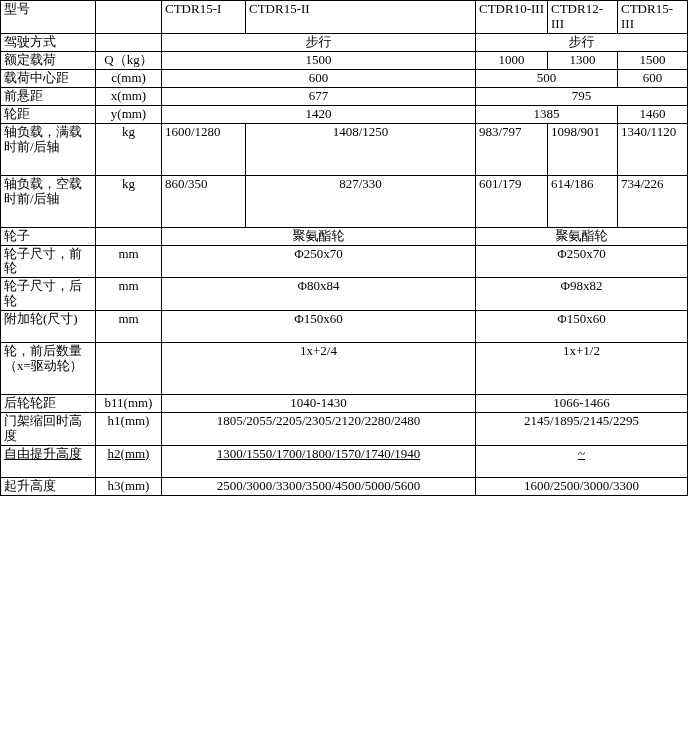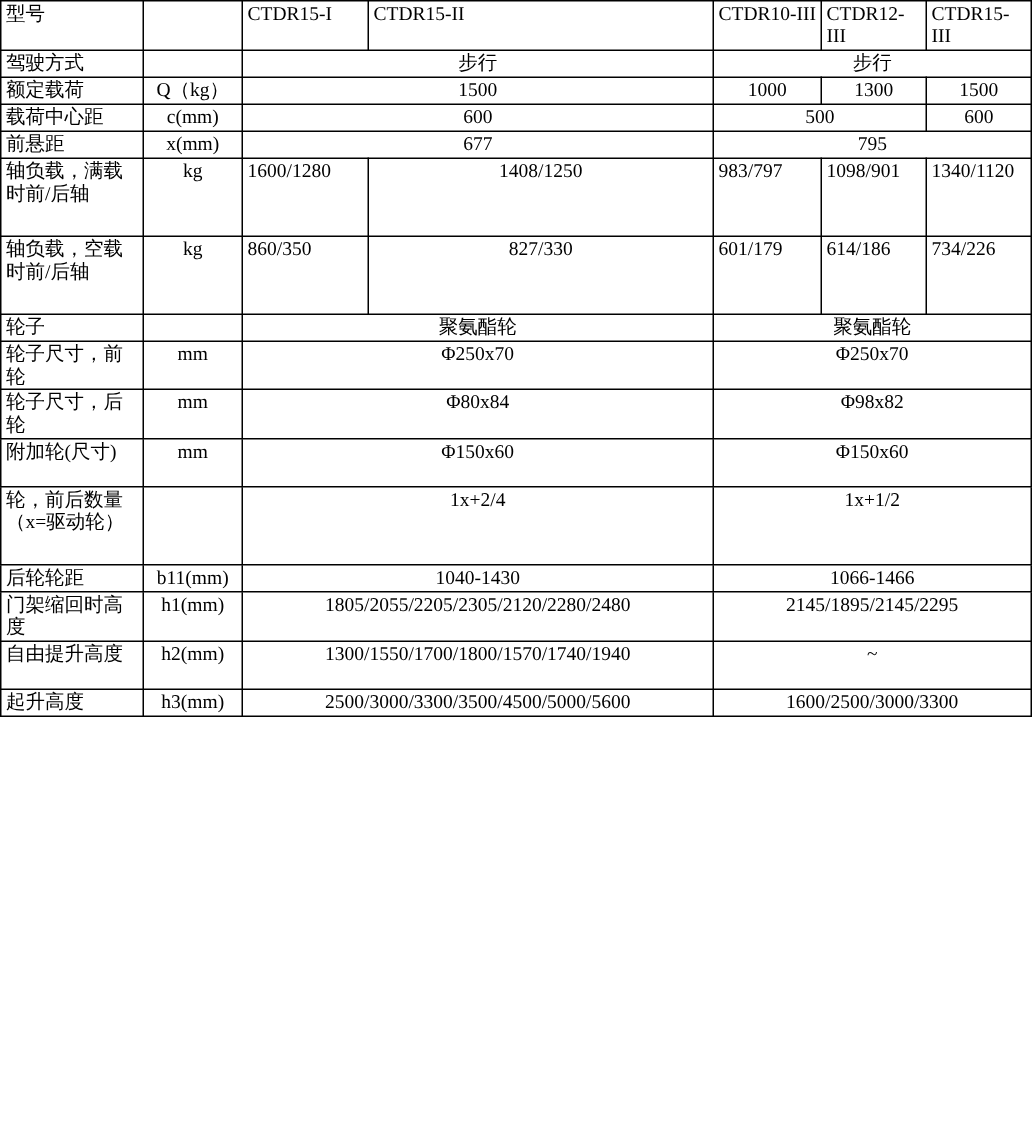--- a/index.html
+++ b/index.html
@@ -83,20 +83,27 @@
         <td class="c" colspan="2">600</td>
         <td class="c" colspan="2">500</td>
         <td class="c">600</td>
       </tr>
       <tr>
         <td class="l">前悬距</td>
         <td class="c sym">x(mm)</td>
         <td class="c" colspan="2">677</td>
         <td class="c" colspan="3">795</td>
       </tr>
+      <tr>
+        <td class="l">轮距</td>
+        <td class="c sym">y(mm)</td>
+        <td class="c" colspan="2">1420</td>
+        <td class="c" colspan="2">1385</td>
+        <td class="c">1460</td>
+      </tr>
       <tr style="height: 52px; margin-top: 16px;">
         <td class="l">轴负载，满载时前/后轴</td>
         <td class="c sym">kg</td>
         <td class="l">1600/1280</td>
         <td class="c">1408/1250</td>
         <td class="l">983/797</td>
         <td class="l">1098/901</td>
         <td class="l">1340/1120</td>
       </tr>
       <tr style="height: 52px;">
@@ -143,21 +150,21 @@
         <td class="c sym">b11(mm)</td>
         <td class="c" colspan="2">1040-1430</td>
         <td class="c" colspan="3">1066-1466</td>
       </tr>
       <tr style="height: 32px;">
         <td class="l">门架缩回时高度</td>
         <td class="c sym">h1(mm)</td>
         <td class="c" colspan="2">1805/2055/2205/2305/2120/2280/2480</td>
         <td class="c" colspan="3">2145/1895/2145/2295</td>
       </tr>
-      <tr style="height: 32px;">
+      <tr style="height: 32px; text-decoration: underline;">
         <td class="l">自由提升高度</td>
         <td class="c sym">h2(mm)</td>
         <td class="c" colspan="2">1300/1550/1700/1800/1570/1740/1940</td>
         <td class="c" colspan="3">~</td>
       </tr>
       <tr>
         <td class="l">起升高度</td>
         <td class="c sym">h3(mm)</td>
         <td class="c" colspan="2">2500/3000/3300/3500/4500/5000/5600</td>
         <td class="c" colspan="3">1600/2500/3000/3300</td>

